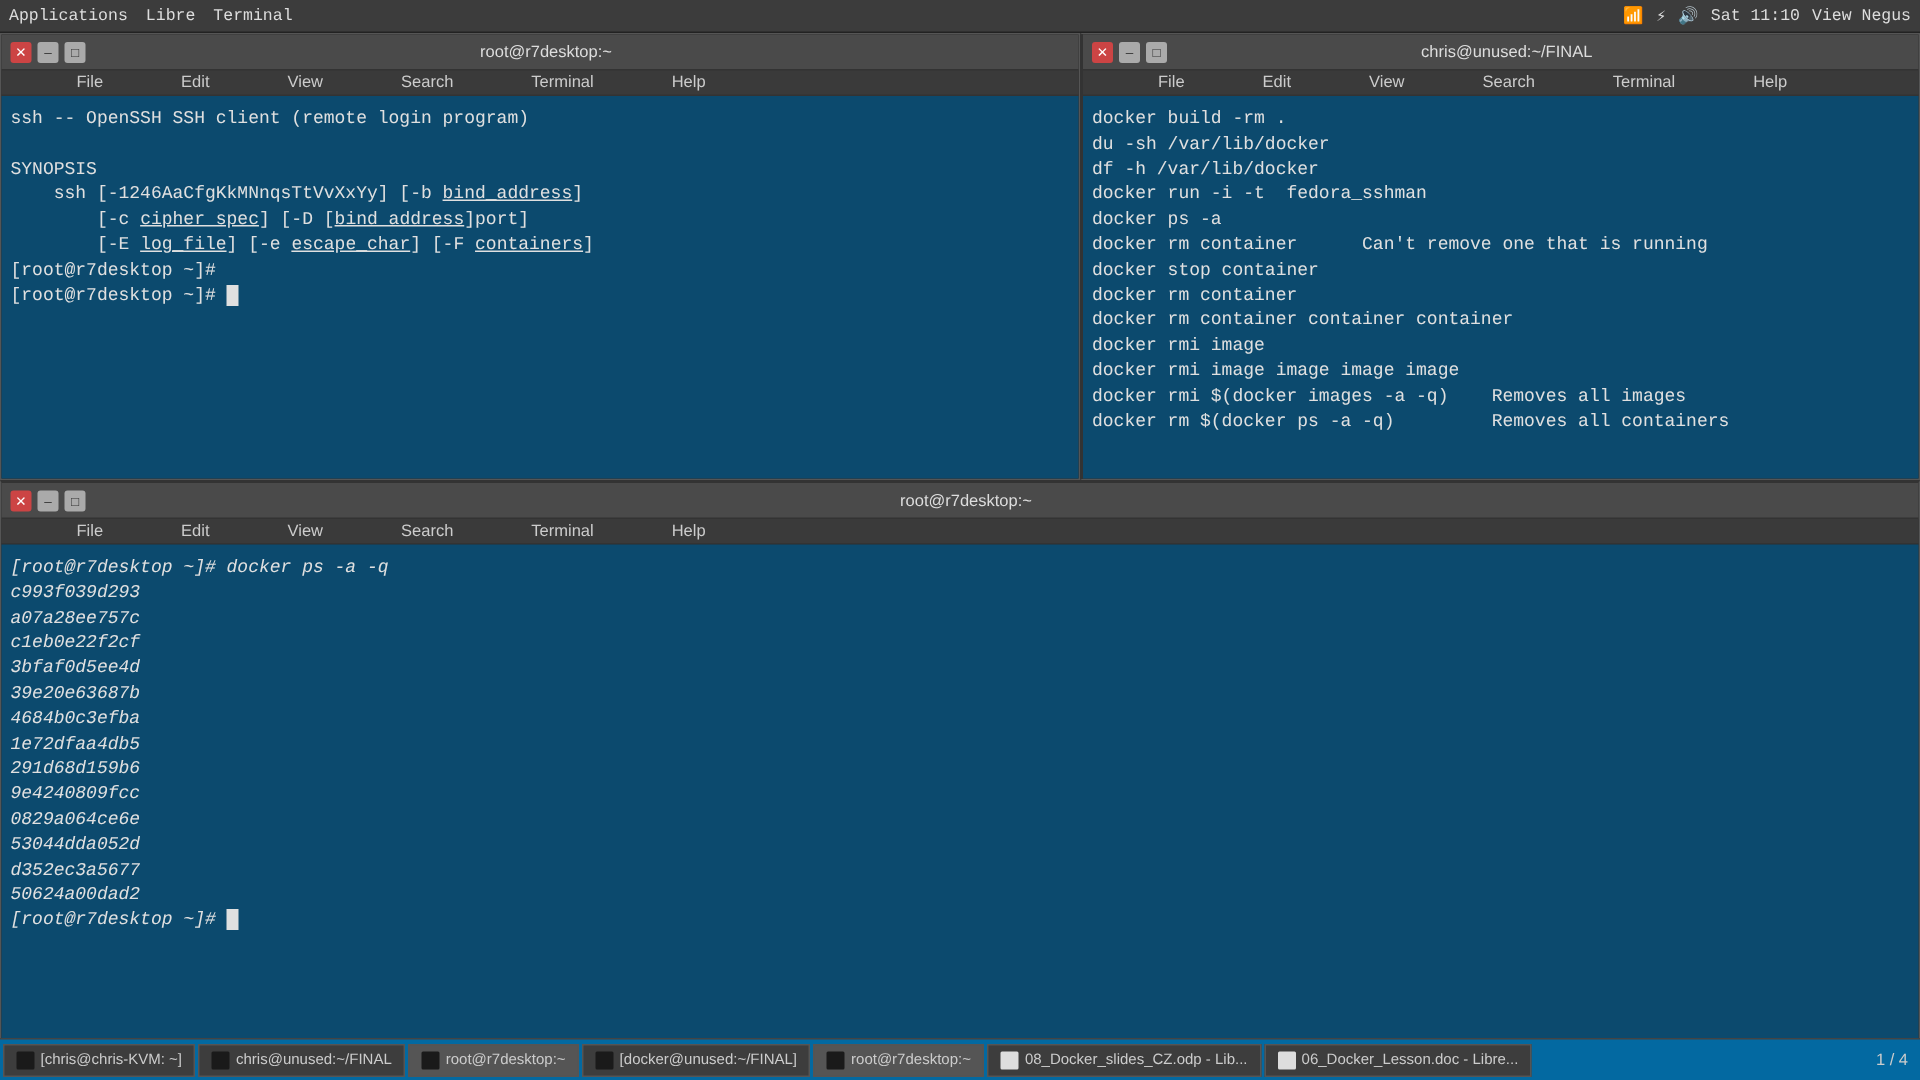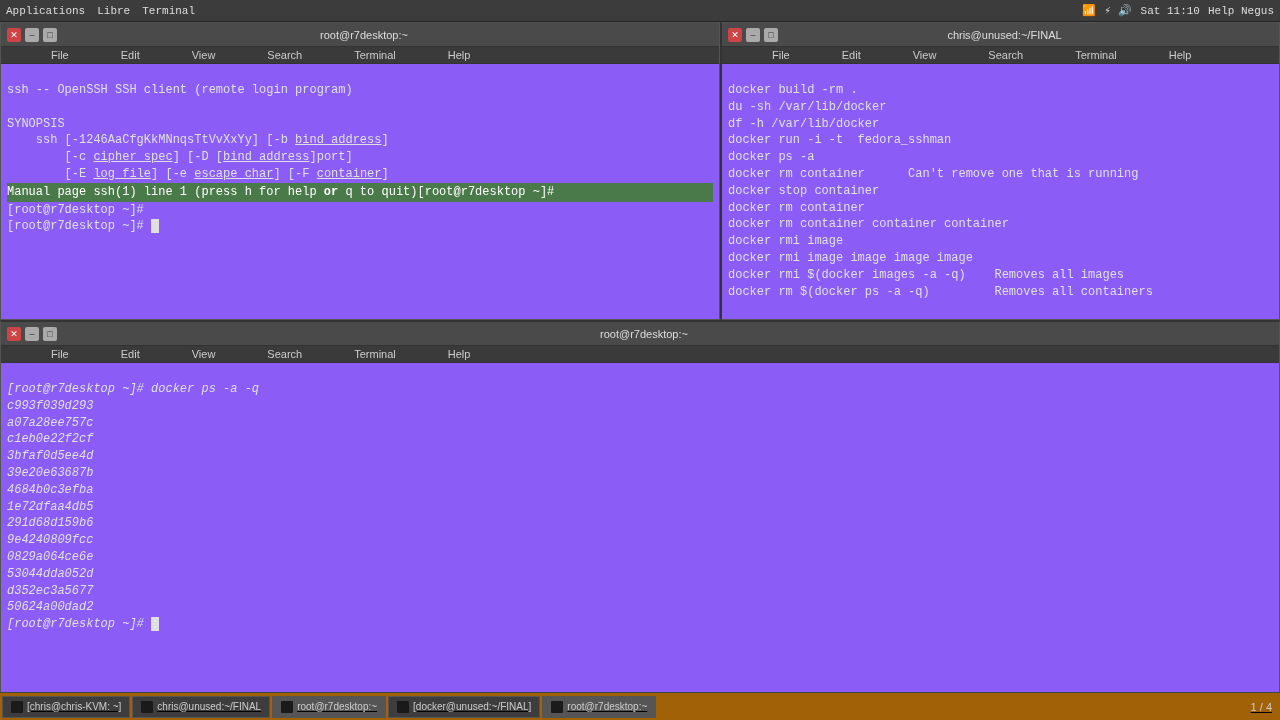--- a/index.html
+++ b/index.html
@@ -84,24 +84,24 @@
     .terminal-menu span {
       color: #ccc;
       font-size: 11px;
       font-family: sans-serif;
       cursor: pointer;
       padding-left: 44px;
     }
 
     .terminal-body {
       flex: 1;
-      background: #8b5cf6;
+      background: #0c4a6e;
       color: #e0e0e0;
       font-size: 12px;
-      padding: 18px 6px;
+      padding: 7px 6px;
       overflow: hidden;
       line-height: 1.4;
     }
 
     
     .terminal-left {
       width: 720px;
       height: 298px;
     }
 
@@ -122,27 +122,26 @@
     }
 
     .underline { text-decoration: underline; }
 
     
     .taskbar {
       position: absolute;
       bottom: 0;
       width: 1280px;
       height: 28px;
-      background: #a16207;
+      background: #0369a1;
       border-top: 1px solid #444;
       display: flex;
       align-items: center;
       gap: 2px;
       padding: 0 2px;
-      text-decoration: underline;
     }
     .taskbar-item {
       height: 22px;
       padding: 0 8px;
       background: #3d3d3d;
       border: 1px solid #555;
       color: #ccc;
       font-size: 10px;
       font-family: sans-serif;
       display: flex;
@@ -199,21 +198,21 @@
   <div class="system-bar-left">
     <span>Applications</span>
     <span>Libre</span>
     <span style="display:flex;align-items:center;gap:3px;">Terminal</span>
   </div>
   <div class="system-bar-right">
     <span>📶</span>
     <span>⚡</span>
     <span>🔊</span>
     <span>Sat 11:10</span>
-    <span>Help Negus</span>
+    <span>View Negus</span>
   </div>
 </div>
 
 <div class="top-half">
 
   <div class="terminal-window terminal-left">
     <div class="terminal-titlebar">
       <div class="terminal-controls">
         <button class="win-btn win-btn-close">✕</button>
         <button class="win-btn win-btn-min">–</button>
@@ -229,22 +228,21 @@
       <span>Search</span>
       <span>Terminal</span>
       <span>Help</span>
     </div>
     <div class="terminal-body">
       <pre>ssh -- OpenSSH SSH client (remote login program)
 
 SYNOPSIS
     ssh [-1246AaCfgKkMNnqsTtVvXxYy] [-b <span class="underline">bind_address</span>]
         [-c <span class="underline">cipher_spec</span>] [-D [<span class="underline">bind_address</span>]port]
-        [-E <span class="underline">log_file</span>] [-e <span class="underline">escape_char</span>] [-F <span class="underline">container</span>]</pre>
-      <div style="background:#4a7a4a;color:#fff;font-size:12px;padding:1px 0;">Manual page ssh(1) line 1 (press h for help <span style="font-weight:bold;">or</span> q to quit)[root@r7desktop ~]#</div>
+        [-E <span class="underline">log_file</span>] [-e <span class="underline">escape_char</span>] [-F <span class="underline">containers</span>]</pre>
       <pre>[root@r7desktop ~]#
 [root@r7desktop ~]# <span class="cursor"></span></pre>
     </div>
   </div>
 
   <div class="terminal-window terminal-right" style="flex:1;">
     <div class="terminal-titlebar">
       <div class="terminal-controls">
         <button class="win-btn win-btn-close">✕</button>
         <button class="win-btn win-btn-min">–</button>
@@ -330,15 +328,23 @@
     <span>root@r7desktop:~</span>
   </div>
   <div class="taskbar-item">
     <span class="ti-icon dark"></span>
     <span>[docker@unused:~/FINAL]</span>
   </div>
   <div class="taskbar-item" style="background:#555;">
     <span class="ti-icon dark"></span>
     <span>root@r7desktop:~</span>
   </div>
+  <div class="taskbar-item">
+    <span class="ti-icon white"></span>
+    <span>08_Docker_slides_CZ.odp - Lib...</span>
+  </div>
+  <div class="taskbar-item">
+    <span class="ti-icon white"></span>
+    <span>06_Docker_Lesson.doc - Libre...</span>
+  </div>
   <div style="flex:1;"></div>
   <div style="color:#ccc;font-size:11px;font-family:sans-serif;padding-right:6px;margin-left:28px;">1 / 4</div>
 </div>
 
 </body></html>

